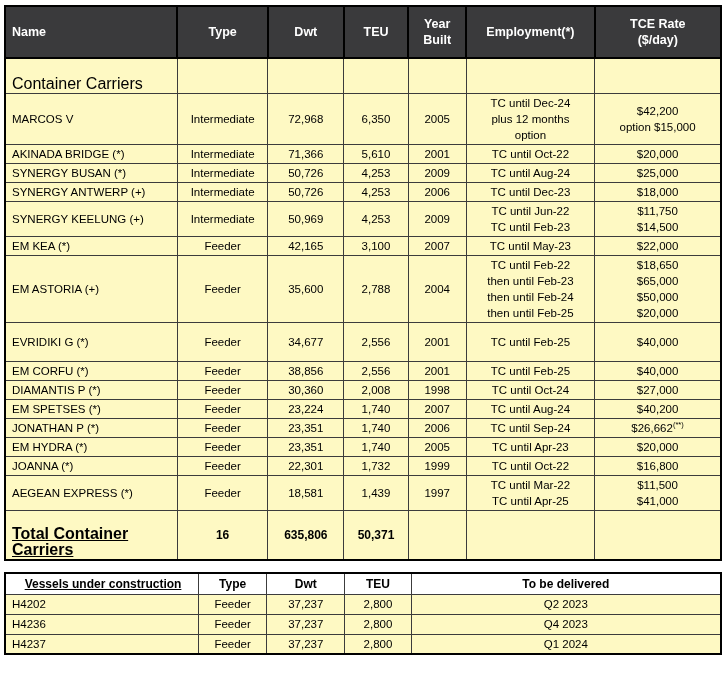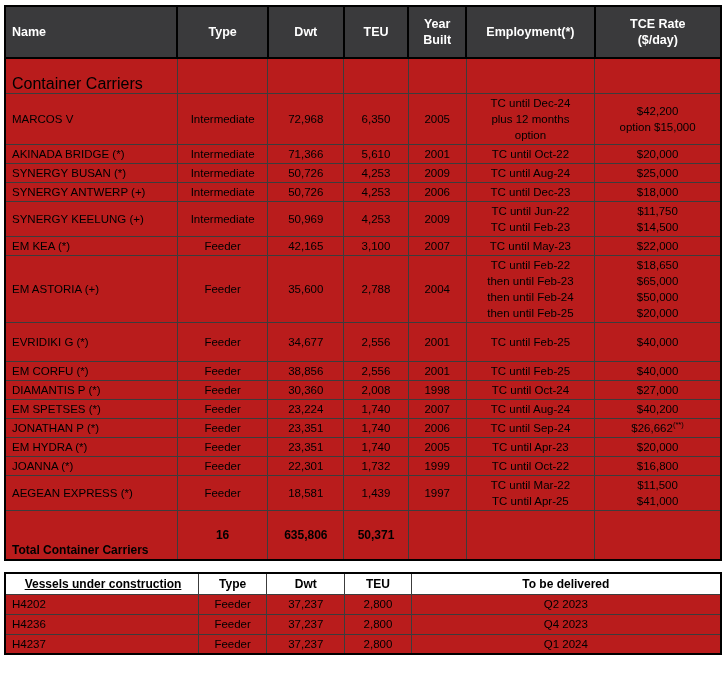--- a/index.html
+++ b/index.html
@@ -10,21 +10,21 @@
   }
   *{box-sizing:border-box;}
   html,body{margin:0;padding:0;background:#ffffff;}
   body{
     width:726px;height:700px;overflow:hidden;
     font-family:"Liberation Sans", sans-serif;
     color:#000;
   }
   .page{padding:5px 4px 0 4px;}
 
-  table{border-collapse:collapse;table-layout:fixed;width:718px;background:#b91c1c;}
+  table{border-collapse:collapse;table-layout:fixed;width:718px;background:#fef9c3;}
   table.fleet, table.nb{border:2px solid var(--border);}
 
   th,td{
     border:1px solid var(--inner-border);
     padding:1px 4px;
     font-size:11.5px;
     line-height:16px;
     text-align:center;
     vertical-align:middle;
     overflow:hidden;
@@ -57,21 +57,22 @@
     font-weight:normal;
     font-size:16px;
   }
   tr.total td{
     height:50px;
     font-weight:bold;
     font-size:12px;
   }
   tr.total td.left{
     vertical-align:bottom;
-    font-size:12px;
+    font-size:16px;
+    text-decoration:underline;
   }
 
   sup{font-size:7.5px;line-height:0;}
 
   .gap{height:11px;}
 
   
   col.nc0{width:193px} col.nc1{width:68px} col.nc2{width:78px}
   col.nc3{width:66px}  col.nc4{width:309px}
 

